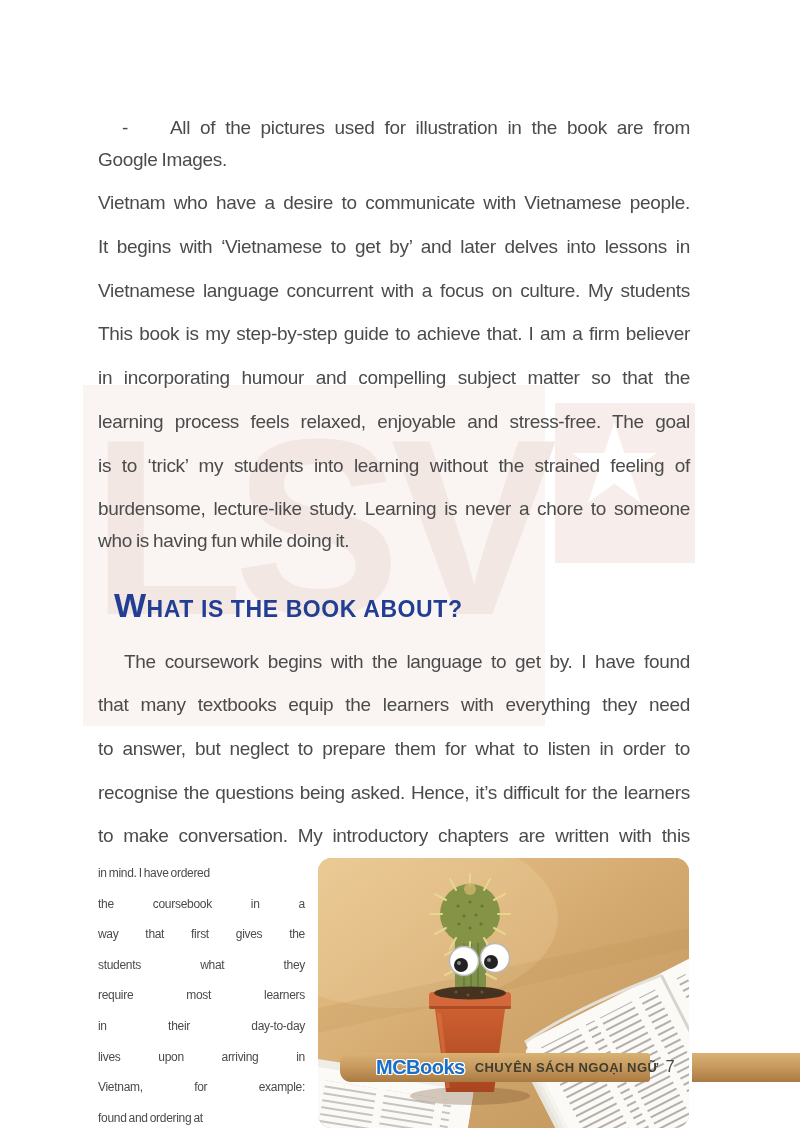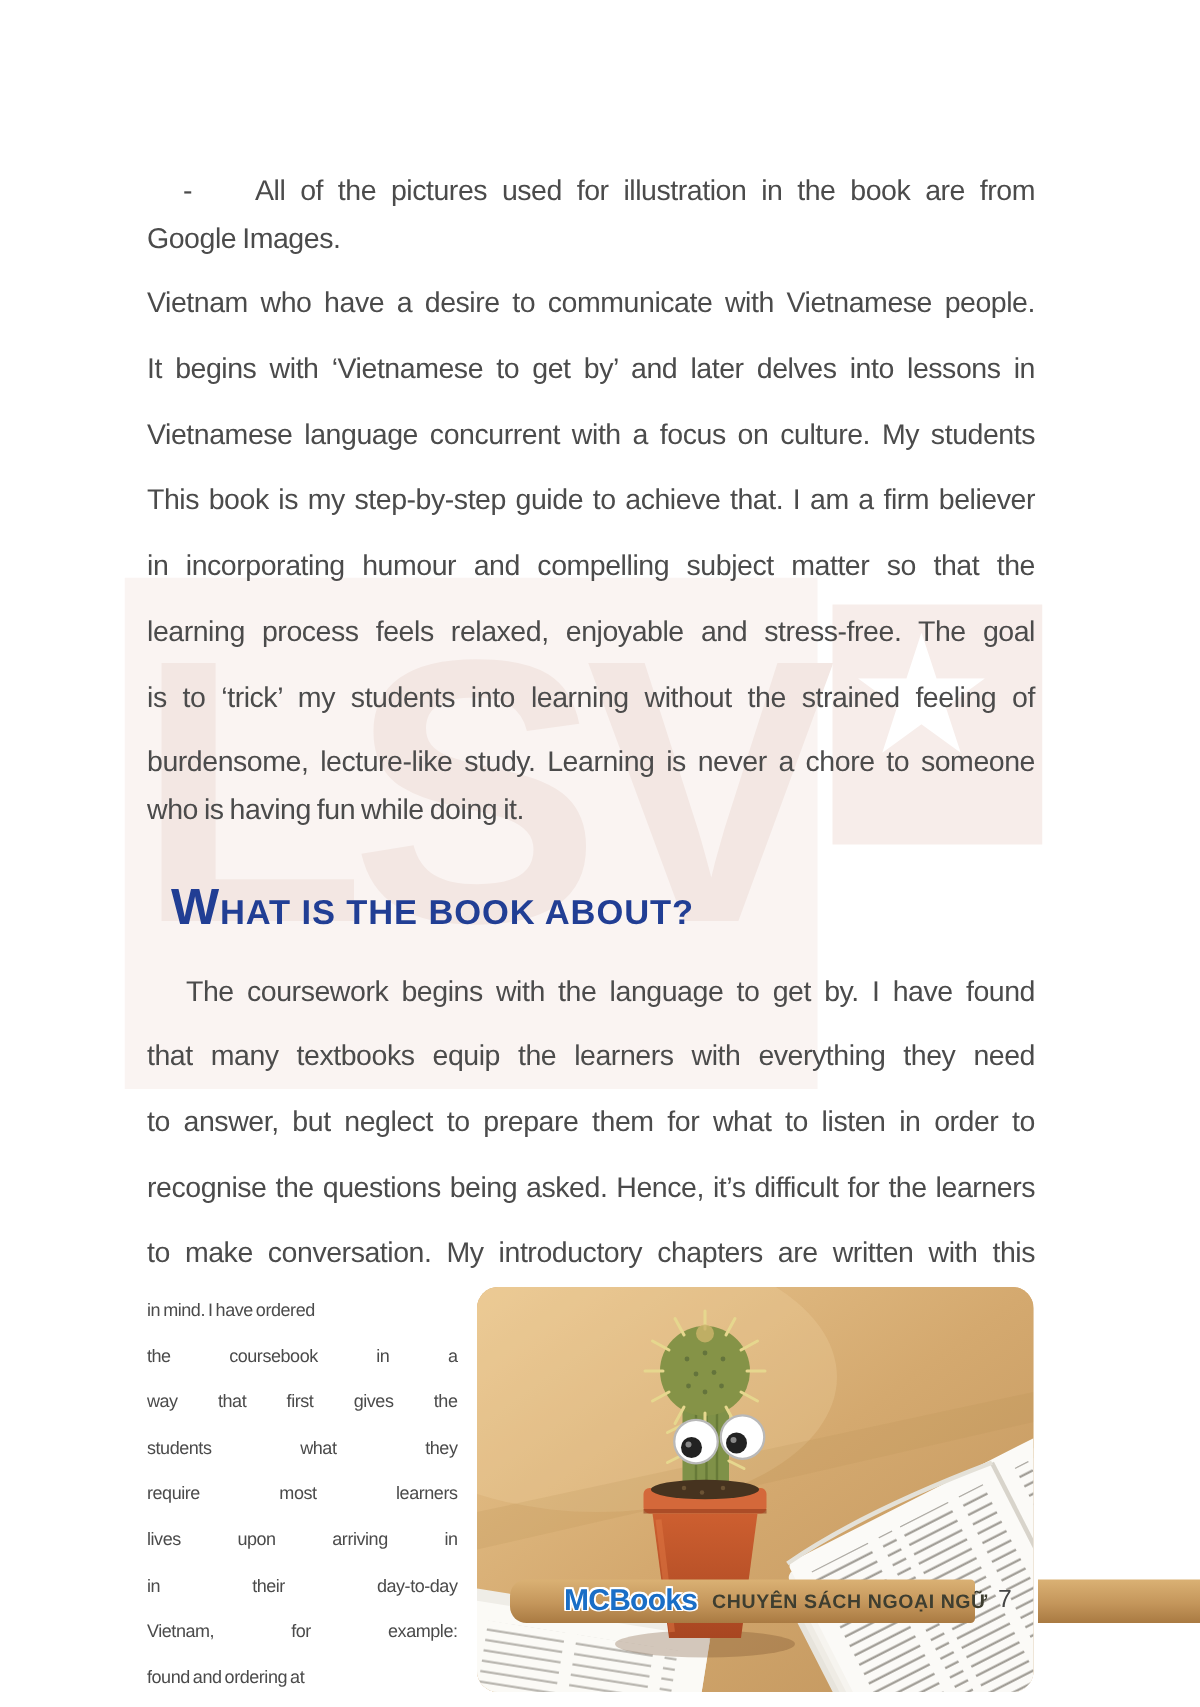--- a/index.html
+++ b/index.html
@@ -86,22 +86,22 @@
     <div class="line jl">recognise the questions being asked. Hence, it’s difficult for the learners</div>
     <div class="line jl">to make conversation. My introductory chapters are written with this</div>
 
     <div class="row">
       <div class="narrow">
         <div class="nline first">in mind. I have ordered</div>
         <div class="nline">the coursebook in a</div>
         <div class="nline">way that first gives the</div>
         <div class="nline">students what they</div>
         <div class="nline">require most learners</div>
+        <div class="nline">in their day-to-day</div>
         <div class="nline">lives upon arriving in</div>
-        <div class="nline">in their day-to-day</div>
         <div class="nline">Vietnam, for example:</div>
         <div class="nline last">found and ordering at</div>
       </div>
 
       <div class="photo">
         <svg width="371" height="270" viewBox="0 0 371 270" xmlns="http://www.w3.org/2000/svg">
           <defs>
             <linearGradient id="wood" x1="0" y1="0" x2="1" y2="1">
               <stop offset="0" stop-color="#e9c злов"></stop>
               <stop offset="0" stop-color="#e9c68f"></stop>

